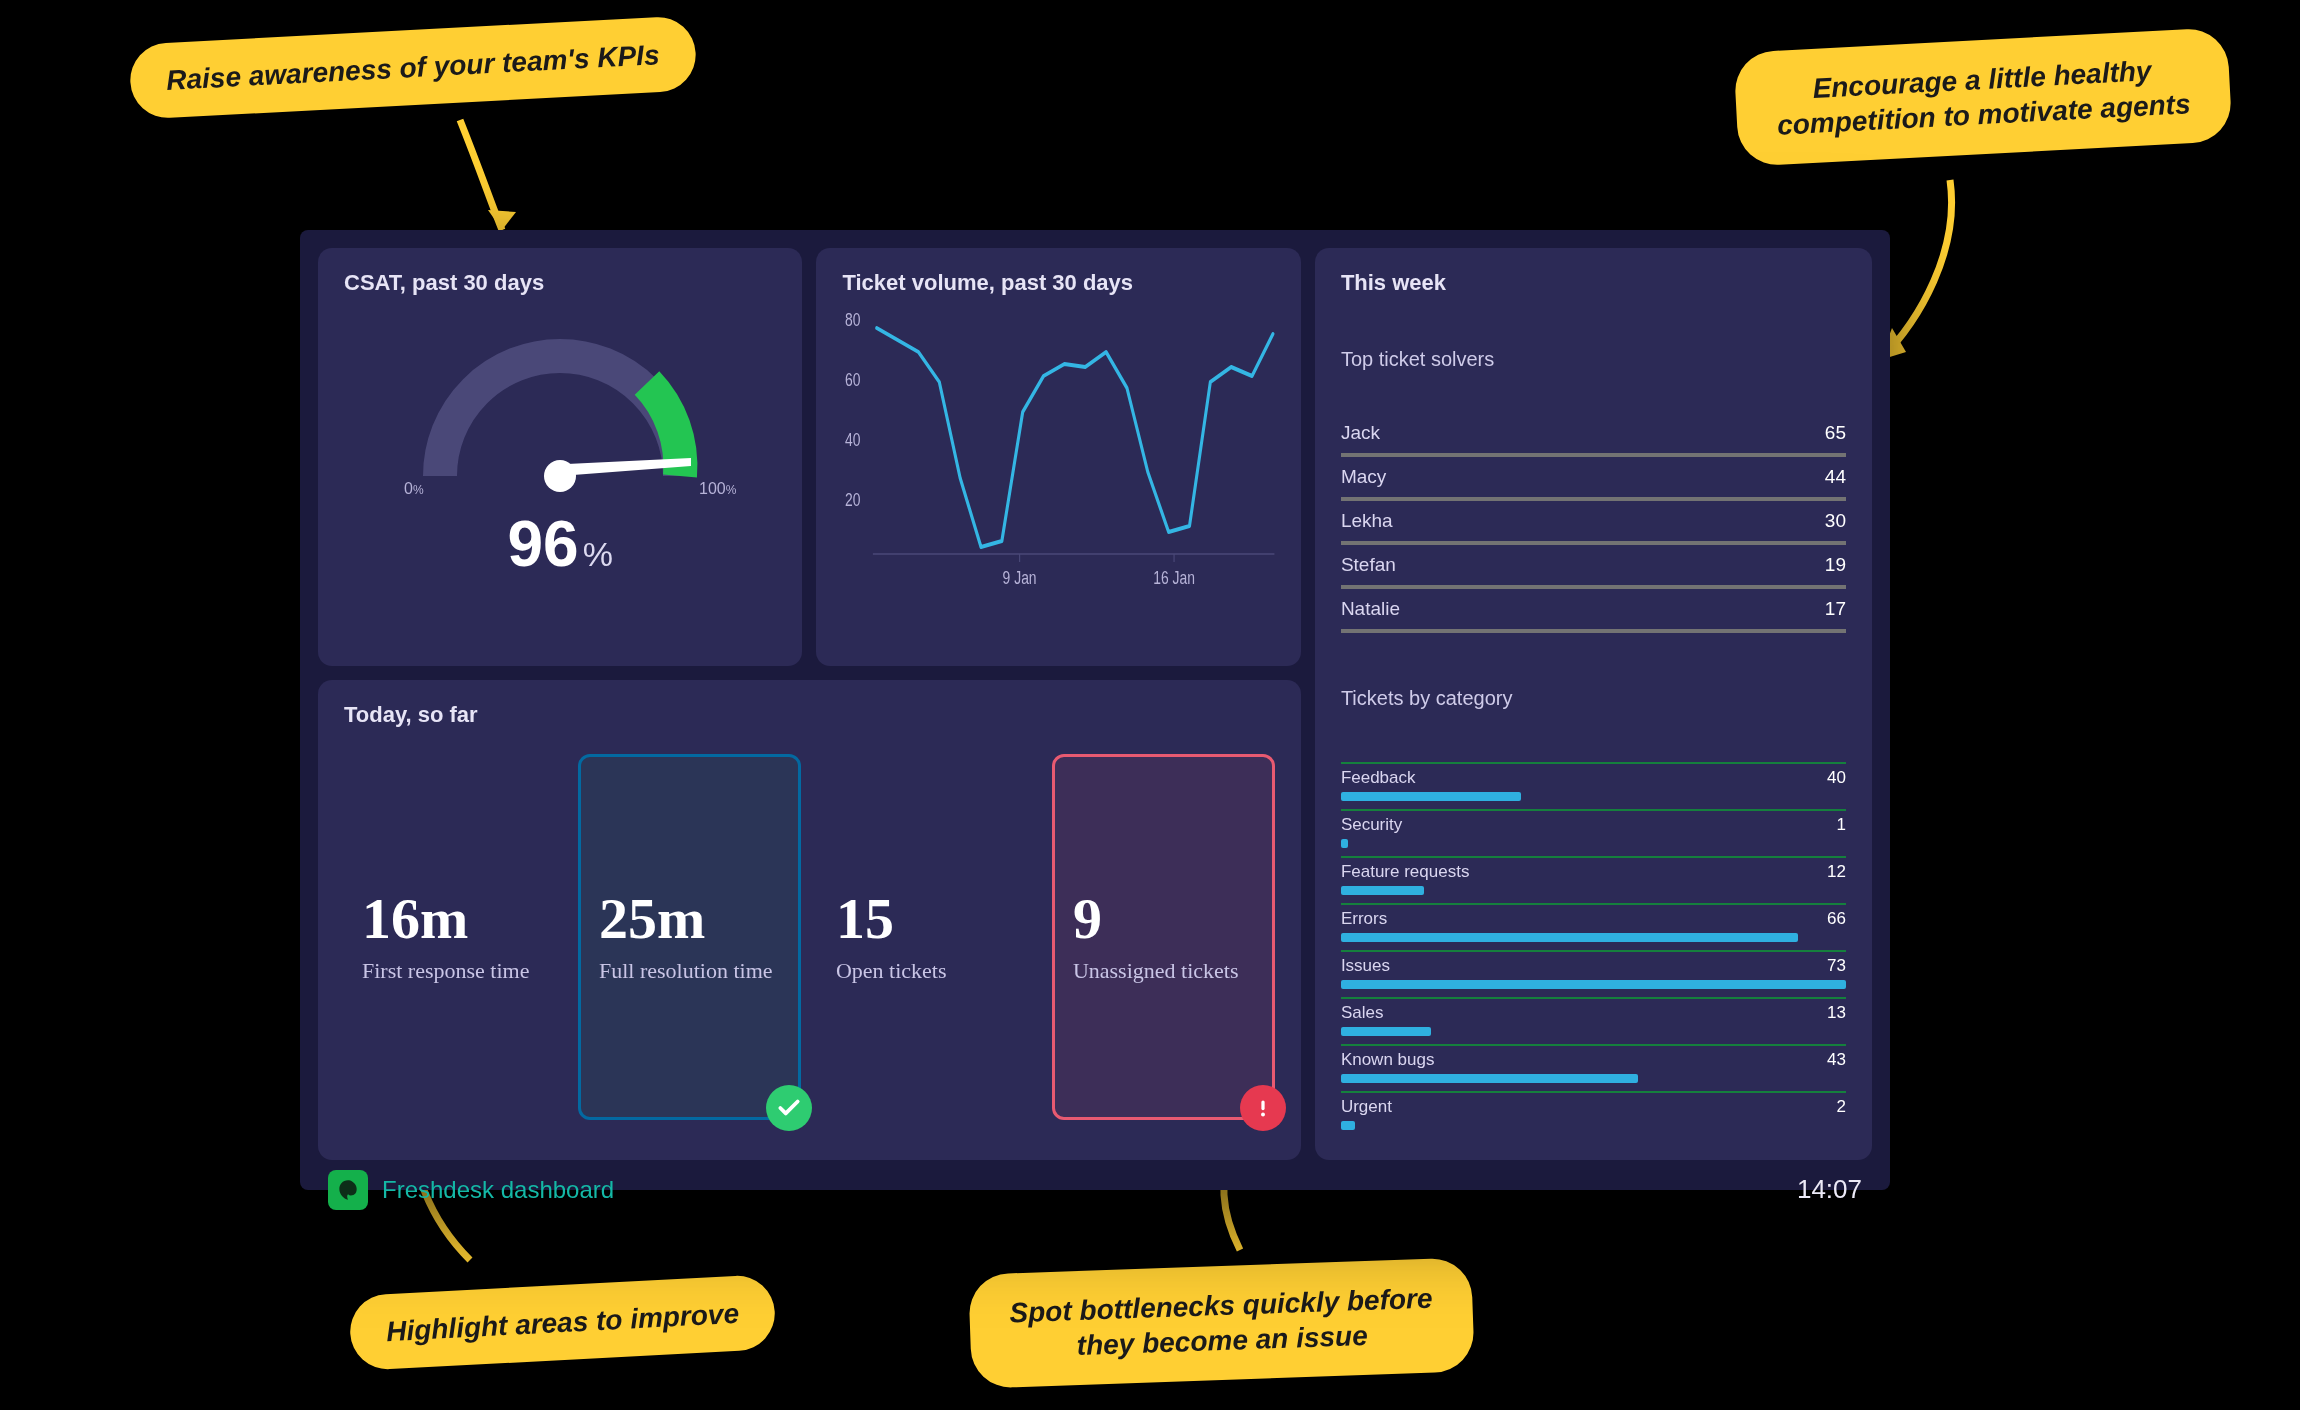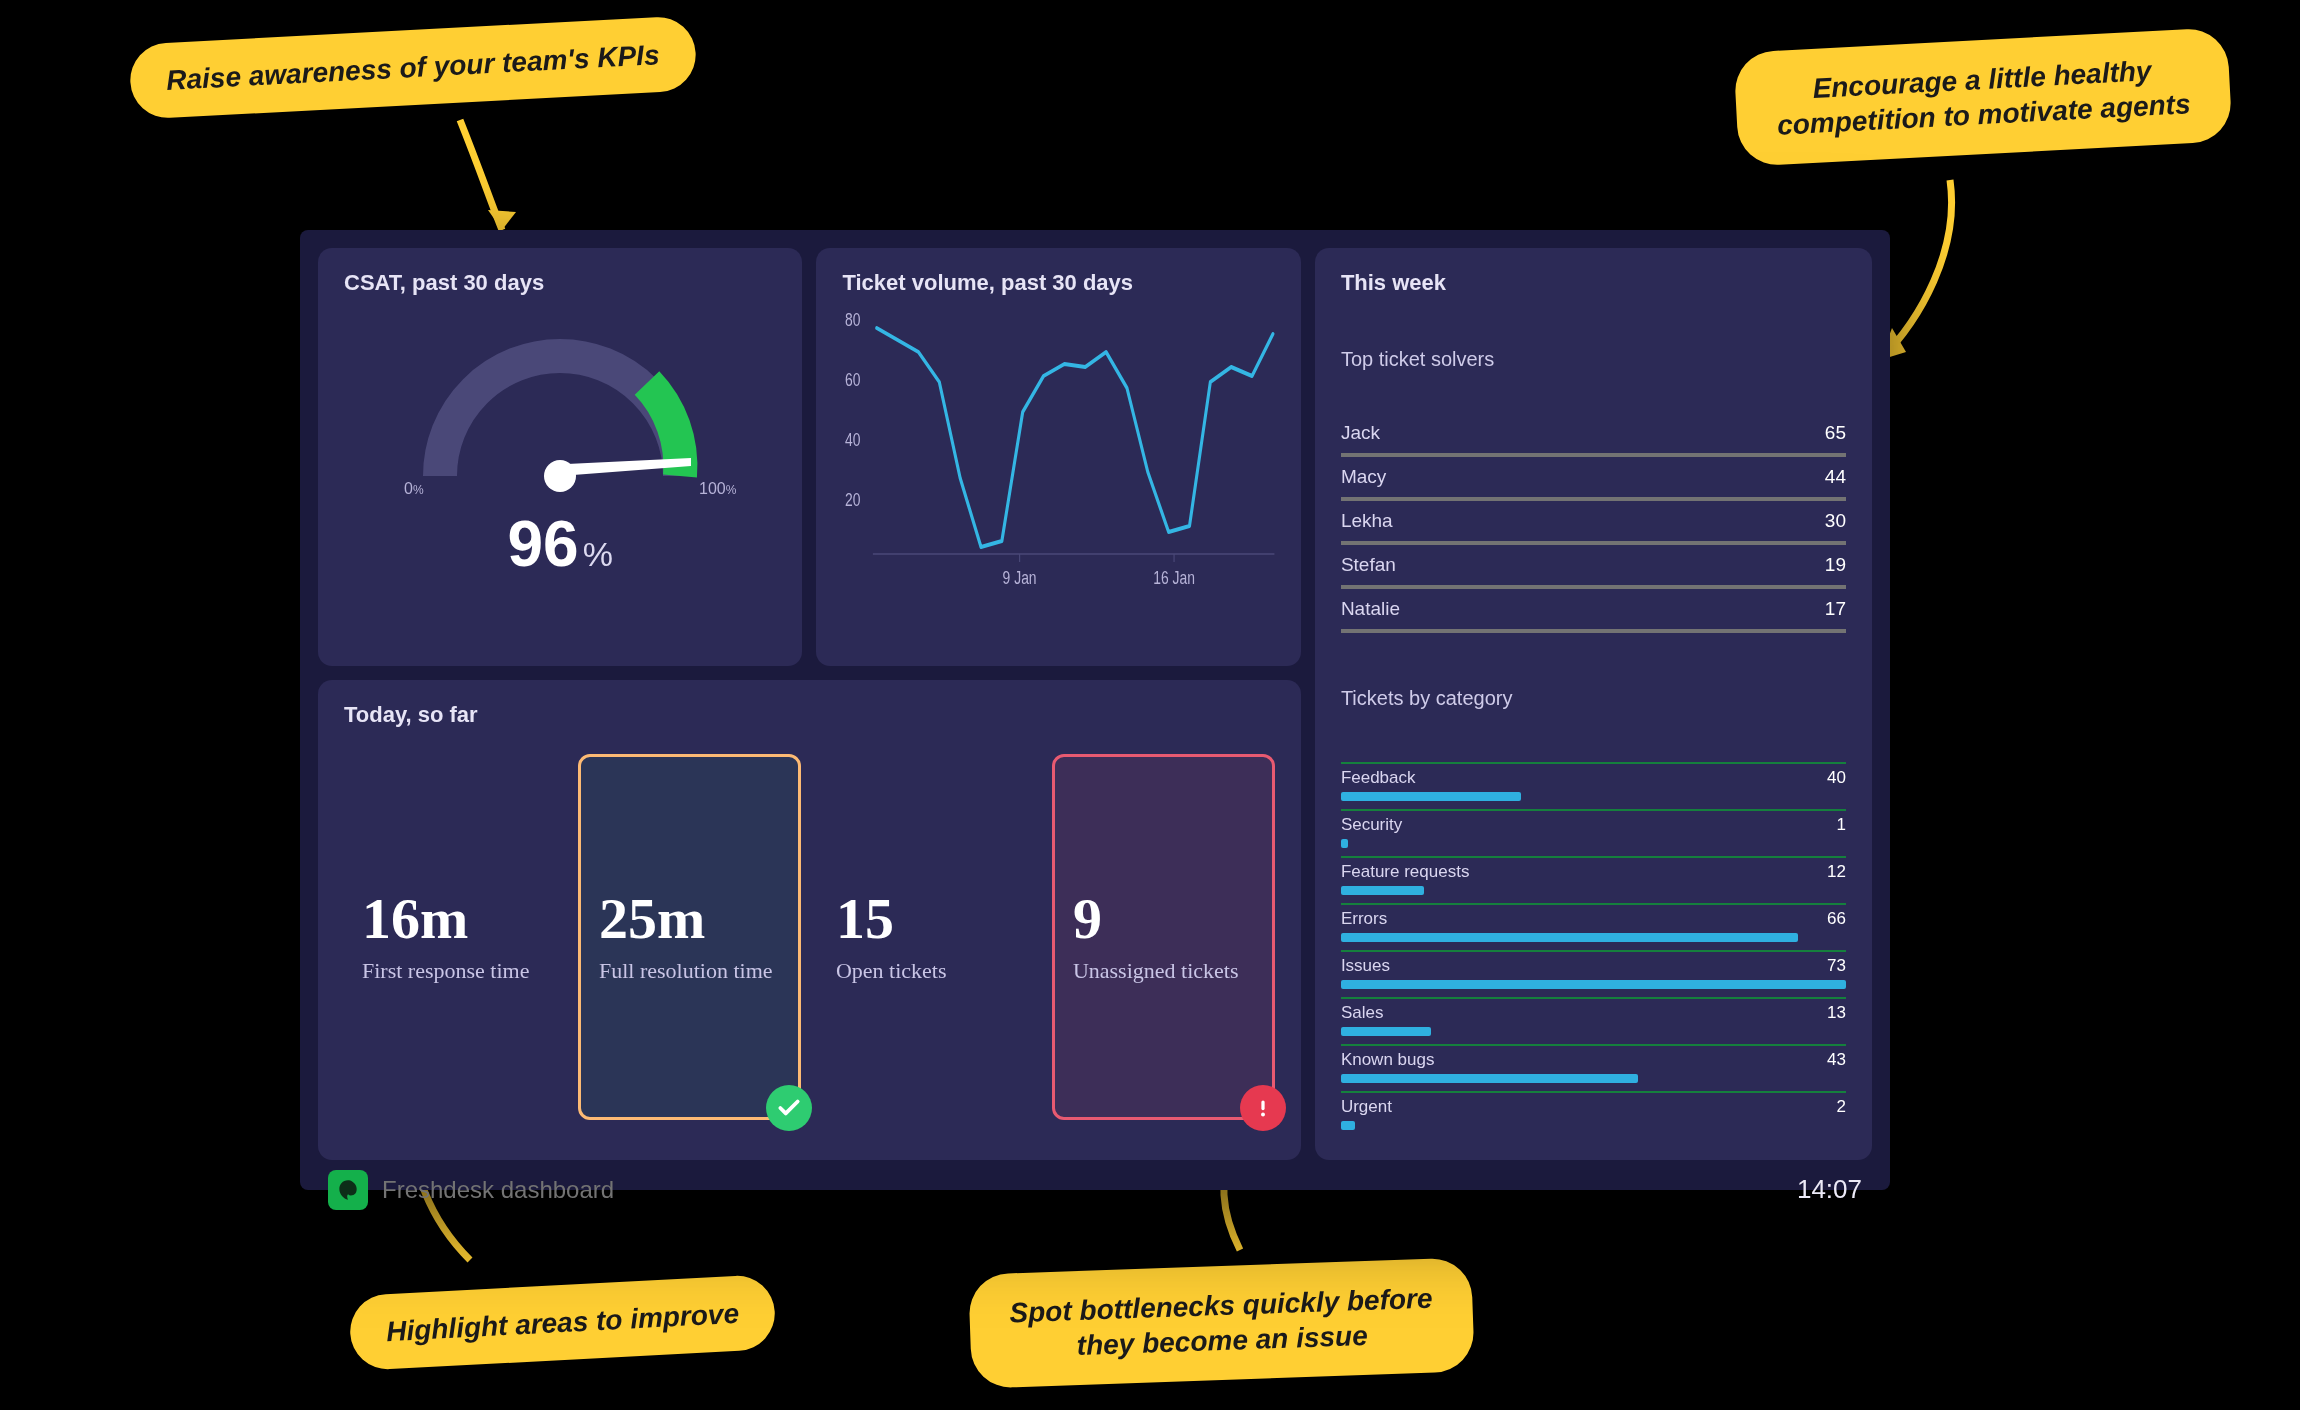--- a/index.html
+++ b/index.html
@@ -33,21 +33,21 @@
 
   
   .volume { grid-column: 2; grid-row: 1; }
   .volume-chart { position:relative; width:100%; height:290px; margin-top:8px; }
 
   
   .today { grid-column: 1 / span 2; grid-row: 2; }
   .today-stats { display:flex; gap:17px; margin-top:26px; align-items:stretch; height: calc(100% - 70px); font-family: Liberation Serif, serif; }
   .stat { flex:1; border-radius:12px; padding:20px 18px; display:flex; flex-direction:column; justify-content:center; position:relative; }
   .stat.normal { background:transparent; }
-  .stat.good { border:3px solid #fdba74; background:rgba(46,204,113,0.07);}
+  .stat.good { border:3px solid #0369a1; background:rgba(46,204,113,0.07);}
   .stat.bad  { border:3px solid #e85a71; background:rgba(232,90,113,0.09);}
   .stat-value { color:#fff; font-size:58px; font-weight:700; line-height:1; margin-bottom:10px;}
   .stat-label { color:#c9c5e6; font-size:22px; }
   .stat-badge { position:absolute; right:-14px; bottom:-14px; width:46px; height:46px; border-radius:50%; display:flex; align-items:center; justify-content:center; }
   .stat-badge.ok { background:#2ecc71; }
   .stat-badge.alert { background:#e63950; }
   .stat-badge svg { width:26px; height:26px; }
 
   
   .week { grid-column: 3; grid-row: 1 / span 2; display:flex; flex-direction:column;gap:36px; }
@@ -56,21 +56,21 @@
   .solver-row .val{ color:#fff; }
   .cats { margin-top:10px; }
   .cat-row { padding:4px 0 8px 0; border-top:2px solid #15803d;}
   .cat-head { display:flex; justify-content:space-between; font-size:17px; color:#dad6f0; margin-bottom:4px;}
   .cat-head .val{ color:#fff;}
   .cat-bar-track { height:9px; width:100%; }
   .cat-bar { height:100%; background:#2fb0e0; border-radius:2px; }
 
   
   .footer { height:56px; display:flex; align-items:center; justify-content:space-between; padding:0 10px; margin-top:10px;}
-  .footer-left { display:flex; align-items:center; gap:14px; color:#737373; font-size:24px;}
+  .footer-left { display:flex; align-items:center; gap:14px; color:#14b8a6; font-size:24px;}
   .logo-box { width:40px; height:40px; border-radius:8px; background:#14b04b; display:flex; align-items:center; justify-content:center;}
   .footer-time { color:#eceaf7; font-size:26px; }
 
   
   .callout {
     position:absolute; background:#ffcf33; color:#1b1a1a; border-radius:999px;
     padding:20px 36px; font-size:28px; font-style:italic; font-weight:600;
     text-align:center; line-height:1.25; box-shadow:0 6px 20px rgba(0,0,0,0.35);
     transform:rotate(-3deg);
   }

